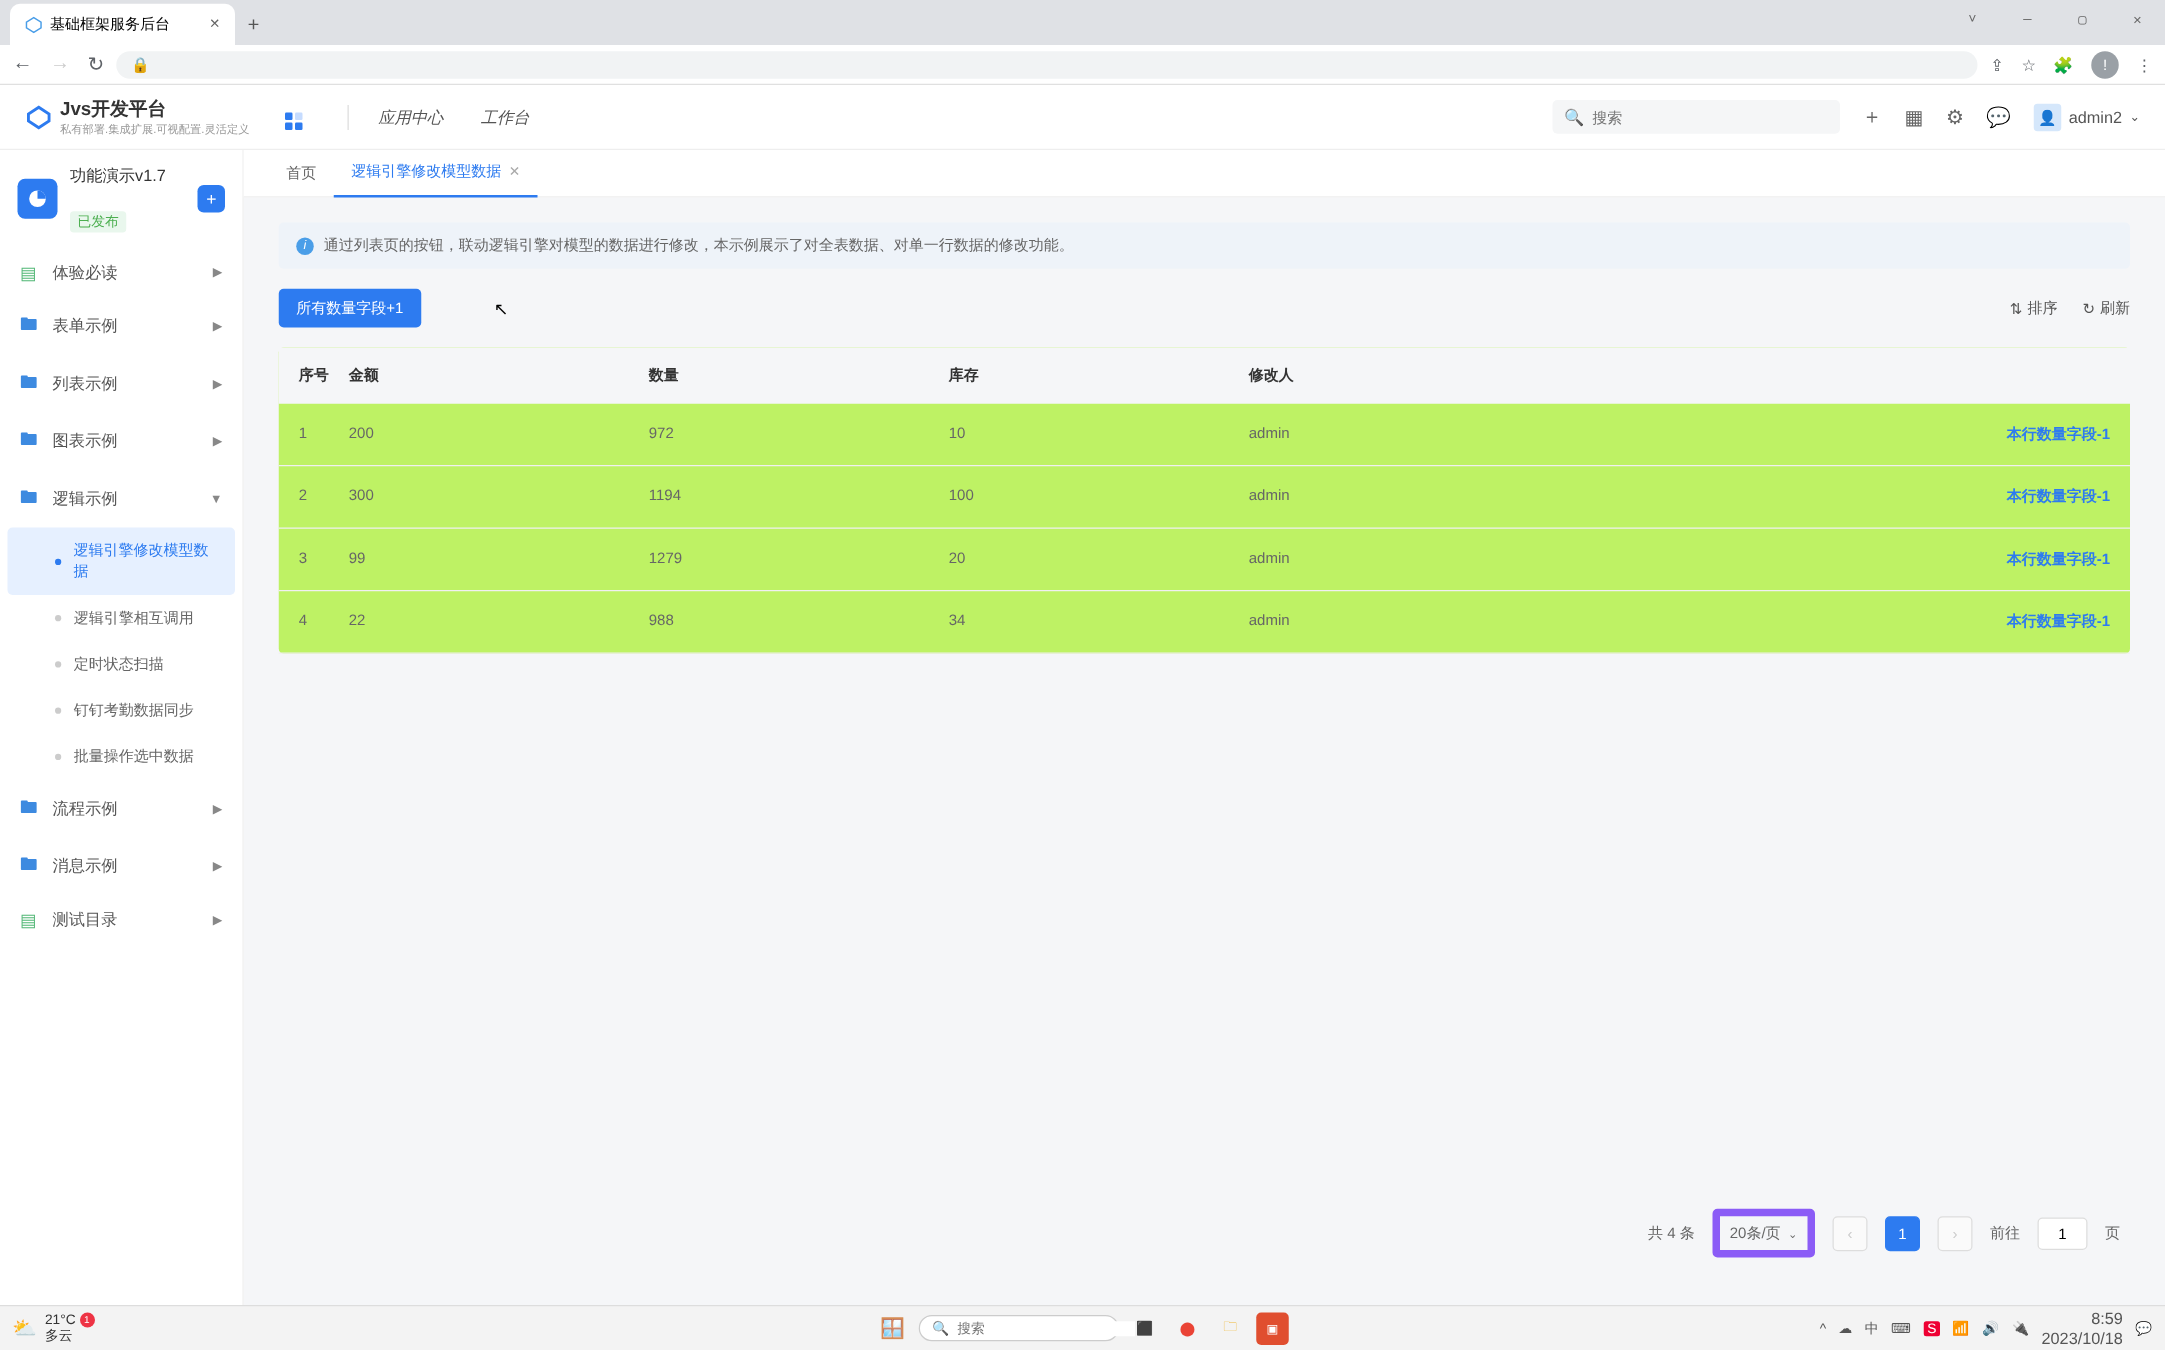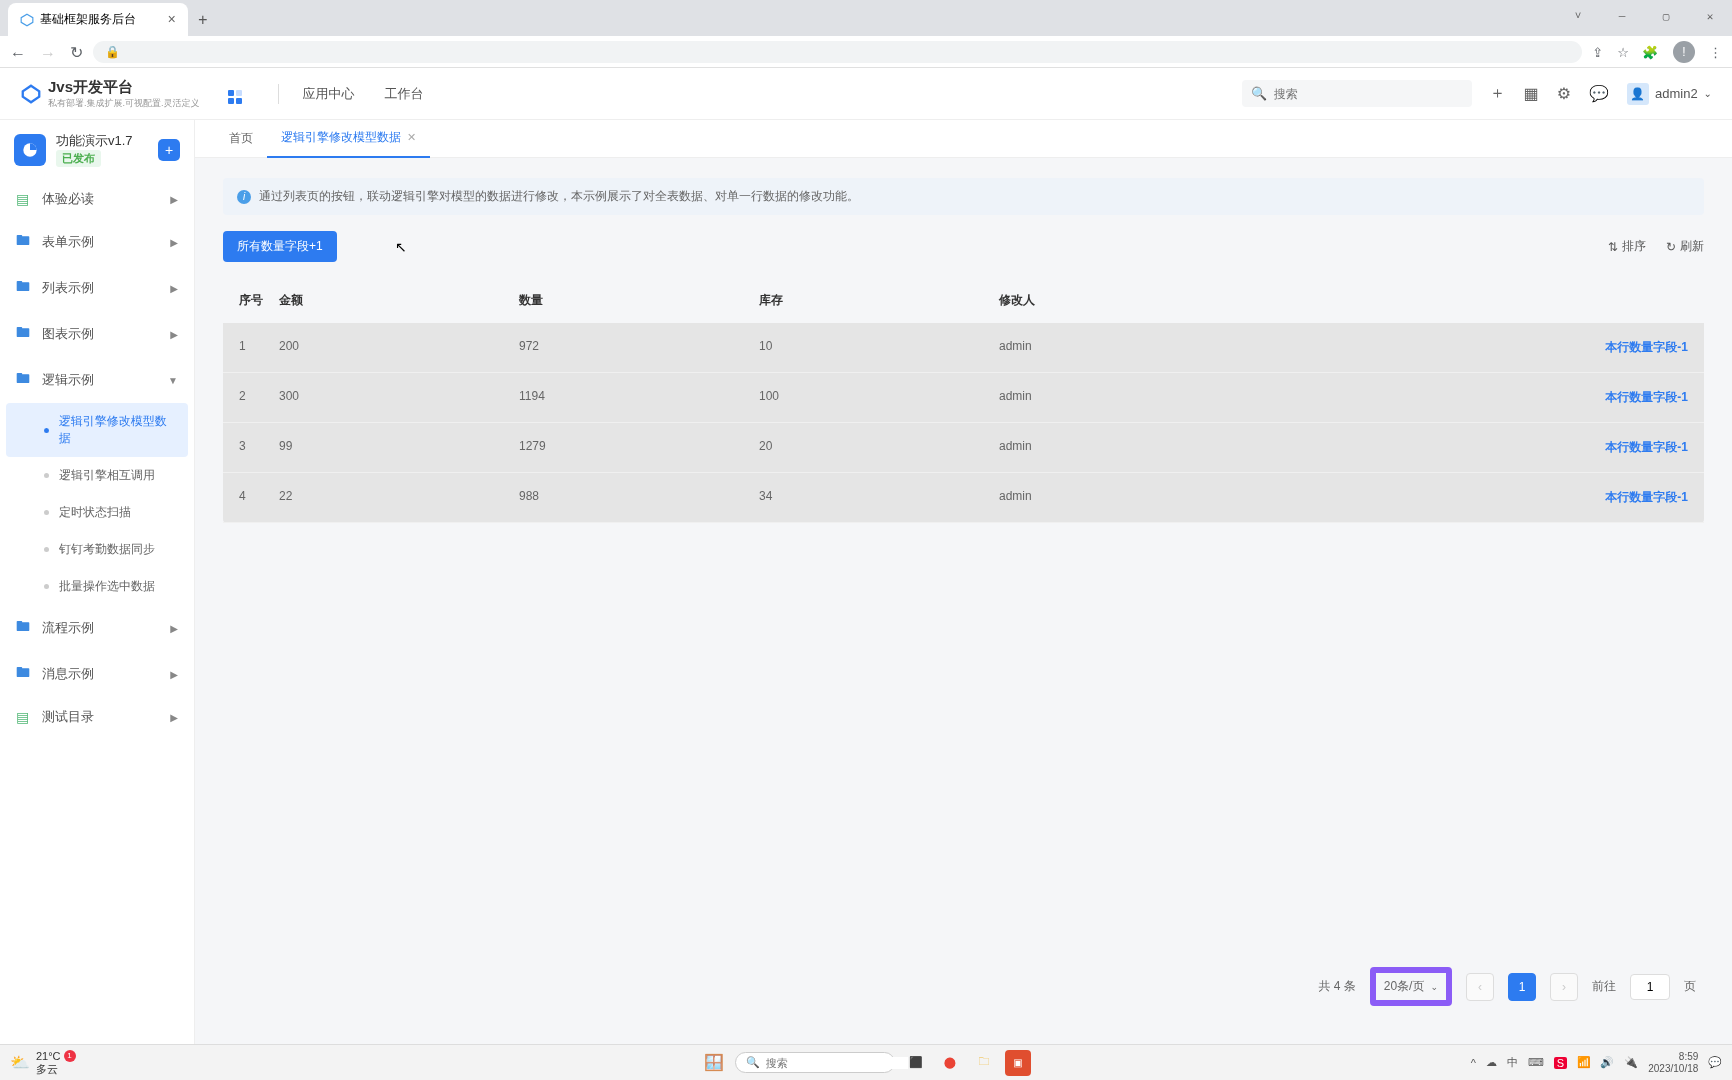--- a/index.html
+++ b/index.html
@@ -24,38 +24,38 @@
     .profile-dot { width: 22px; height: 22px; border-radius: 50%; background: #9aa0a6; color: #fff; display: flex; align-items: center; justify-content: center; font-size: 12px; }
     
     
     .app-header { height: 52px; display: flex; align-items: center; padding: 0 20px; border-bottom: 1px solid #eee; }
     .logo { display: flex; align-items: center; gap: 6px; }
     .logo-icon { width: 22px; height: 22px; color: #2d7bf0; }
     .logo-text { font-size: 15px; font-weight: bold; color: #333; }
     .logo-sub { font-size: 9px; color: #999; display: block; }
     .header-divider { width: 1px; height: 20px; background: #ddd; margin: 0 24px 0 36px; }
     .header-nav { display: flex; gap: 30px; font-size: 13px; color: #555; }
-    .header-nav-item { cursor: pointer; }
+    .header-nav-item { cursor: pointer; font-style: italic; }
     .header-right { margin-left: auto; display: flex; align-items: center; gap: 18px; }
     .search-box { display: flex; align-items: center; background: #f5f6f7; border-radius: 4px; padding: 6px 10px; width: 230px; }
     .search-box input { border: none; background: none; outline: none; font-size: 12px; flex: 1; }
     .search-icon { color: #bbb; margin-right: 6px; font-size: 13px; }
     .header-icon { color: #666; font-size: 16px; cursor: pointer; }
     .user-chip { display: flex; align-items: center; gap: 6px; font-size: 13px; color: #555; }
     .avatar { width: 22px; height: 22px; border-radius: 3px; background: #d5e7fb; display: flex; align-items: center; justify-content: center; color: #3f8ae0; font-size: 12px; }
     
     
     .app-body { display: flex; height: calc(100vh - 120px - 36px); }
     
     
     .sidebar { width: 195px; background: #fff; border-right: 1px solid #eee; overflow-y: auto; font-size: 13px; }
     .sidebar-title { display: flex; align-items: center; padding: 12px 14px; gap: 10px; }
     .sidebar-title-icon { width: 32px; height: 32px; border-radius: 6px; background: #2d7bf0; display: flex; align-items: center; justify-content: center; color: #fff; }
     .sidebar-title-text { flex: 1; color: #333; }
-    .badge-pub { display: inline-block; font-size: 11px; color: #4caf50; background: #e9f7ed; padding: 1px 6px; border-radius: 3px; margin-top: 0; font-weight: bold; }
+    .badge-pub { display: inline-block; font-size: 11px; color: #4caf50; background: #e9f7ed; padding: 1px 6px; border-radius: 3px; margin-top: 19px; }
     .sidebar-add { width: 22px; height: 22px; border-radius: 5px; background: #2d7bf0; color: #fff; display: flex; align-items: center; justify-content: center; font-size: 14px; cursor: pointer; }
     .menu-item { display: flex; align-items: center; padding: 11px 16px; gap: 10px; color: #555; cursor: pointer; }
     .menu-item.expanded { color: #555; }
     .menu-icon { color: #3d8ae0; font-size: 14px; width: 16px; }
     .menu-icon.doc { color: #54b877; }
     .menu-arrow { margin-left: auto; font-size: 10px; color: #888; }
     .sub-item { display: flex; align-items: center; padding: 10px 16px 10px 44px; gap: 10px; color: #666; cursor: pointer; font-size: 12px; }
     .sub-item.active { background: #e6f0ff; color: #2d7bf0; border-radius: 4px; margin: 0 6px; padding-left: 38px; }
     .sub-dot { width: 5px; height: 5px; border-radius: 50%; background: #ccc; }
     .sub-item.active .sub-dot { background: #2d7bf0; }
@@ -70,21 +70,21 @@
     .content { padding: 20px 28px; flex: 1; display: flex; flex-direction: column; }
     .info-banner { background: #eef3f9; border-radius: 4px; padding: 10px 14px; display: flex; align-items: center; gap: 8px; font-size: 12px; color: #666; }
     .info-i { width: 14px; height: 14px; border-radius: 50%; background: #4a9ee8; color: #fff; display: inline-flex; align-items: center; justify-content: center; font-size: 10px; font-style: italic; }
     
     .toolbar { display: flex; align-items: center; padding: 16px 0; }
     .btn-primary { background: #2d7bf0; color: #fff; border: none; padding: 7px 14px; border-radius: 4px; font-size: 12px; cursor: pointer; }
     .toolbar-right { margin-left: auto; display: flex; gap: 20px; font-size: 12px; color: #555; }
     .tool-link { display: flex; align-items: center; gap: 4px; cursor: pointer; }
     
     
-    .table { background: #e5e5e5; border-radius: 4px; }
+    .table { background: #bef264; border-radius: 4px; }
     .thead { display: flex; background: #f5f6f8; padding: 14px 16px; font-size: 12px; font-weight: bold; color: #333; }
     .tbody .trow { display: flex; padding: 16px; font-size: 12px; color: #666; border-bottom: 1px solid #f0f0f0; }
     .col-idx { width: 40px; }
     .col-amt { width: 240px; }
     .col-qty { width: 240px; }
     .col-stock { width: 240px; }
     .col-mod { width: 240px; }
     .col-op { flex: 1; text-align: right; }
     .op-link { color: #2d7bf0; cursor: pointer; font-weight: 700; margin-left: 48px; }
     
@@ -98,21 +98,21 @@
     
     .taskbar { position: fixed; bottom: 0; left: 0; right: 0; height: 36px; background: #f3f3f3; border-top: 1px solid #ddd; display: flex; align-items: center; padding: 0 10px; font-size: 11px; }
     .task-left { display: flex; align-items: center; gap: 6px; }
     .weather-icon { font-size: 16px; }
     .weather-text { font-size: 11px; color: #333; line-height: 1.1; }
     .task-center { position: absolute; left: 50%; transform: translateX(-50%); display: flex; gap: 8px; align-items: center; }
     .task-search { display: flex; align-items: center; background: #fff; border: 1px solid #ccc; border-radius: 16px; padding: 3px 10px; width: 160px; gap: 6px; }
     .task-search input { border: none; outline: none; font-size: 11px; flex: 1; }
     .task-icon { width: 26px; height: 26px; display: flex; align-items: center; justify-content: center; border-radius: 4px; }
     .task-right { margin-left: auto; display: flex; align-items: center; gap: 10px; color: #555; }
-    .tray-time { text-align: right; font-size: 10px; line-height: 1.2; }
+    .tray-time { text-align: right; font-size: 13px; line-height: 1.2; }
     
     svg { display: block; }
     
     .cursor-ptr { position: absolute; left: 395px; top: 239px; font-size: 14px; pointer-events: none; }
     
     
     .dash-icon { display: inline-grid; grid-template-columns: 6px 6px; grid-template-rows: 6px 6px; gap: 2px; }
     .dash-icon span { background: #2d7bf0; border-radius: 1px; }
     .dash-icon span:nth-child(2) { background: #c6dcff; }
   </style>

